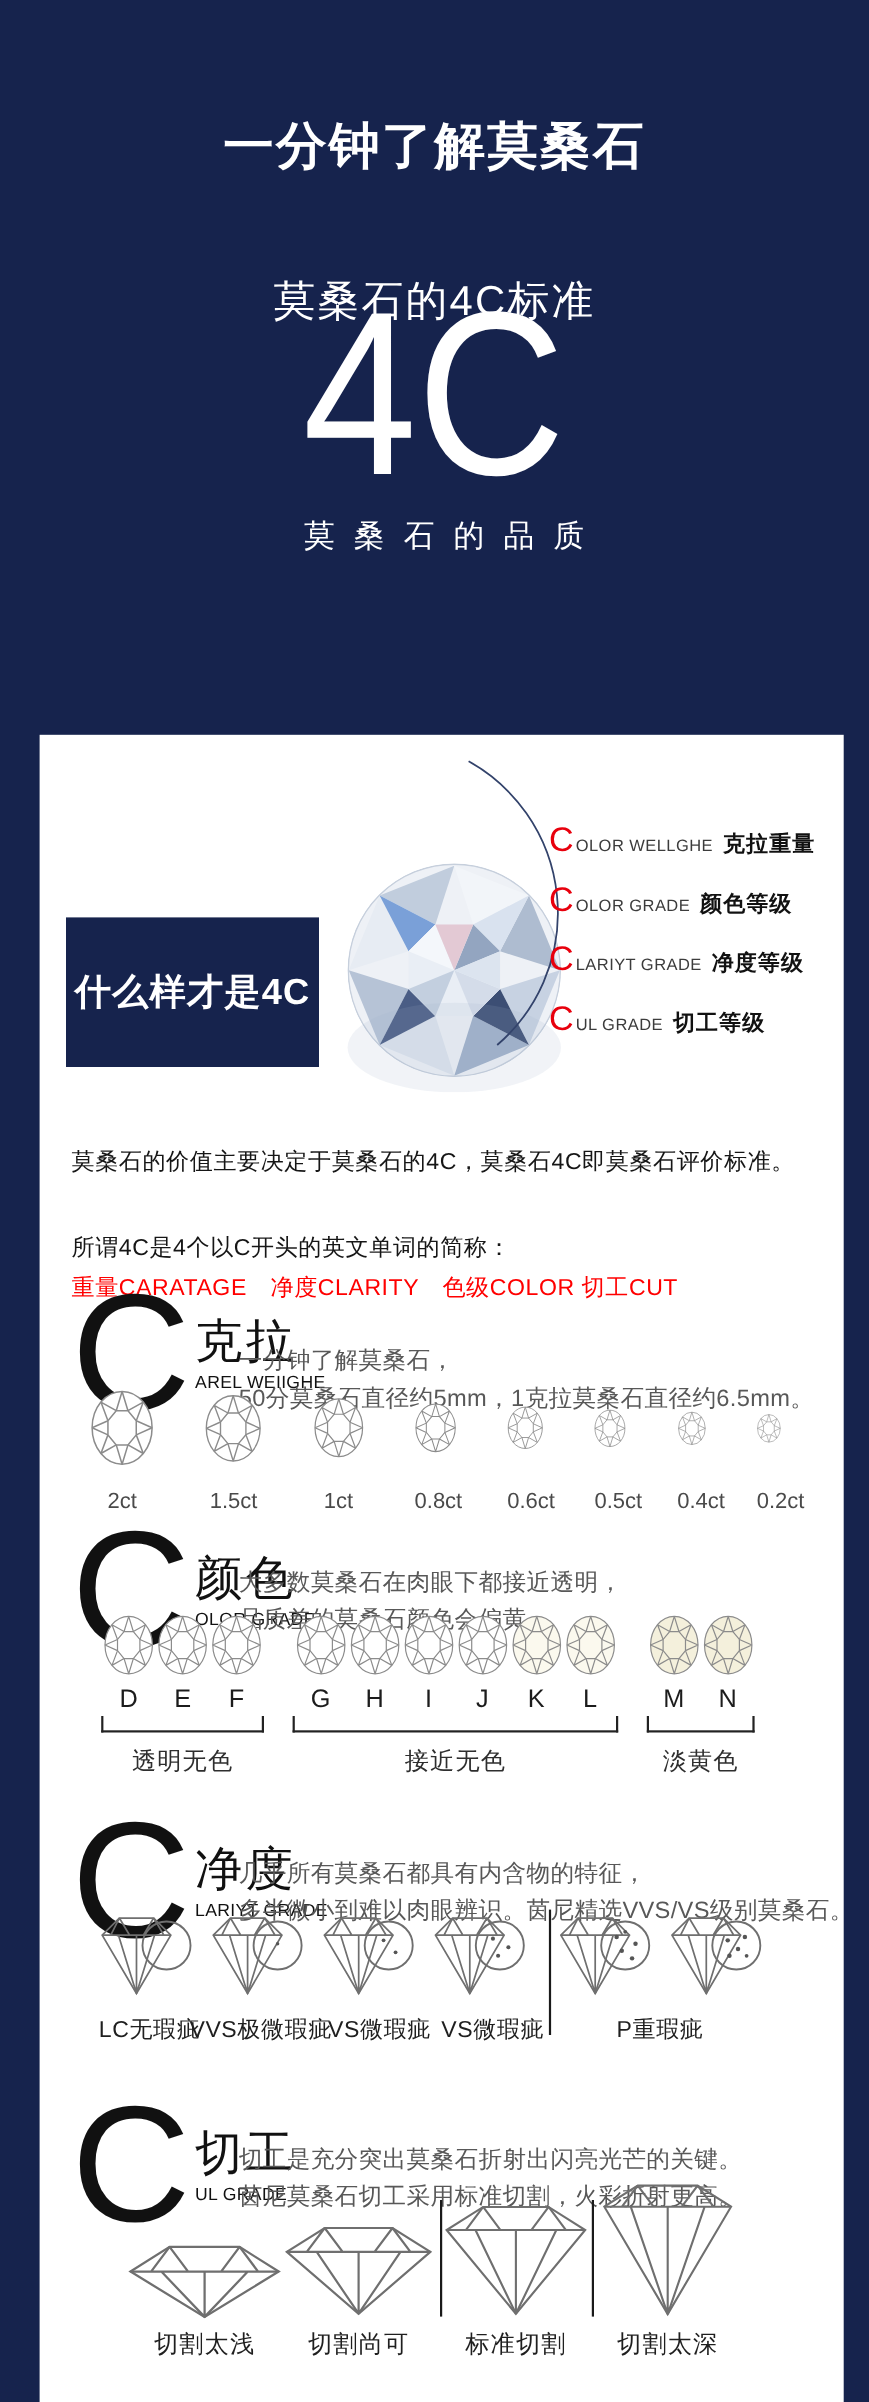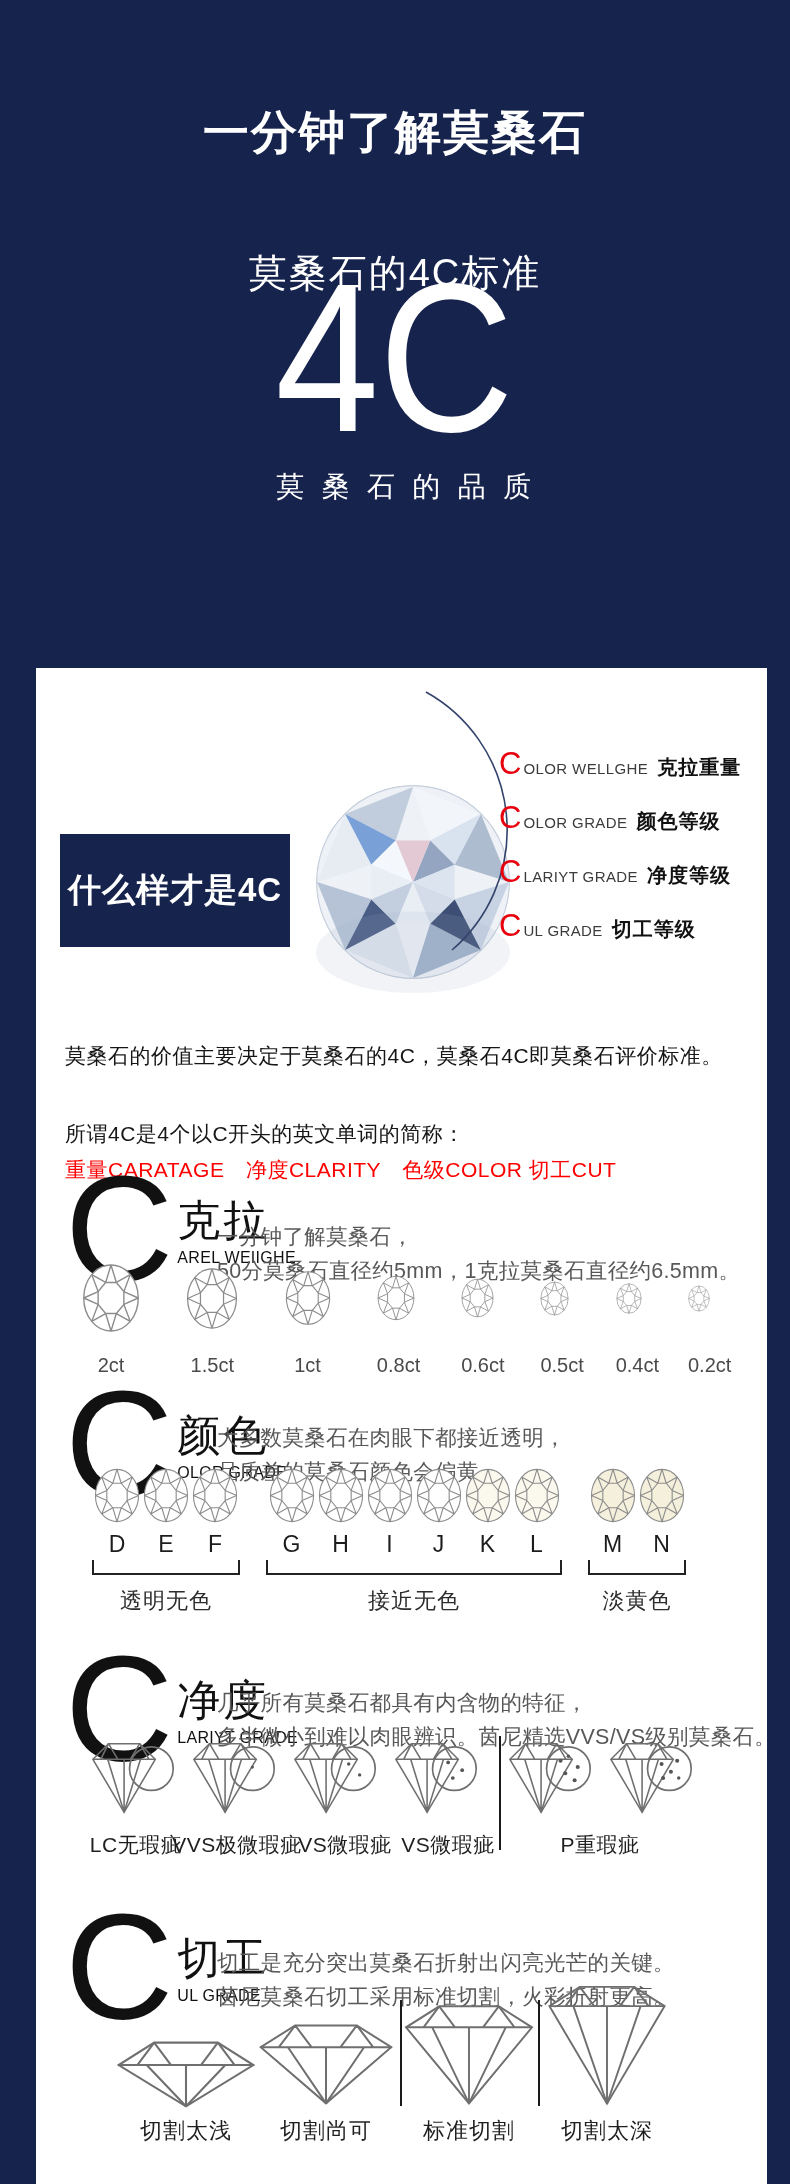--- a/index.html
+++ b/index.html
@@ -11,21 +11,21 @@
   .hd-4c{top:252px;font-size:212px;font-weight:400;line-height:1;}
   .hd-4c span{display:inline-block;transform:scaleX(.88);}
   .hd-tag{top:468px;font-size:28px;letter-spacing:.62em;padding-left:.62em;font-weight:400;}
   
   .pill{position:absolute;left:55px;top:568px;width:680px;height:74px;background:#fff;border-radius:37px;
         display:flex;align-items:center;justify-content:center;}
   .pill div{color:#16234d;font-size:35px;font-weight:bold;letter-spacing:1px;}
   
   .card{position:absolute;left:36px;top:668px;width:731px;height:1516px;background:#fff;}
   
-  .introbox{position:absolute;left:24px;top:166px;width:230px;height:113px;background:#16234d;color:#fff;
+  .introbox{position:absolute;left:24px;top:166px;width:230px;height:136px;background:#16234d;color:#fff;
             display:flex;align-items:center;justify-content:center;font-size:33px;font-weight:600;letter-spacing:1px;}
   .gemphoto{position:absolute;left:277px;top:112px;}
   .gemref{position:absolute;left:277px;top:325px;transform:scaleY(-.42);transform-origin:top;opacity:.14;}
   .arc{position:absolute;left:372px;top:20px;}
   .clabel{position:absolute;left:463px;height:46px;display:flex;align-items:baseline;white-space:nowrap;}
   .clabel .c{color:#e8000d;font-size:31px;font-weight:500;margin-right:2px;}
   .clabel .en{color:#3c3c3c;font-size:15px;letter-spacing:.4px;margin-right:9px;}
   .clabel .zh{color:#111;font-size:20px;font-weight:bold;letter-spacing:1px;}
   .para{position:absolute;left:29px;white-space:nowrap;}
   .p-dark{color:#161616;font-size:21px;letter-spacing:.5px;}

